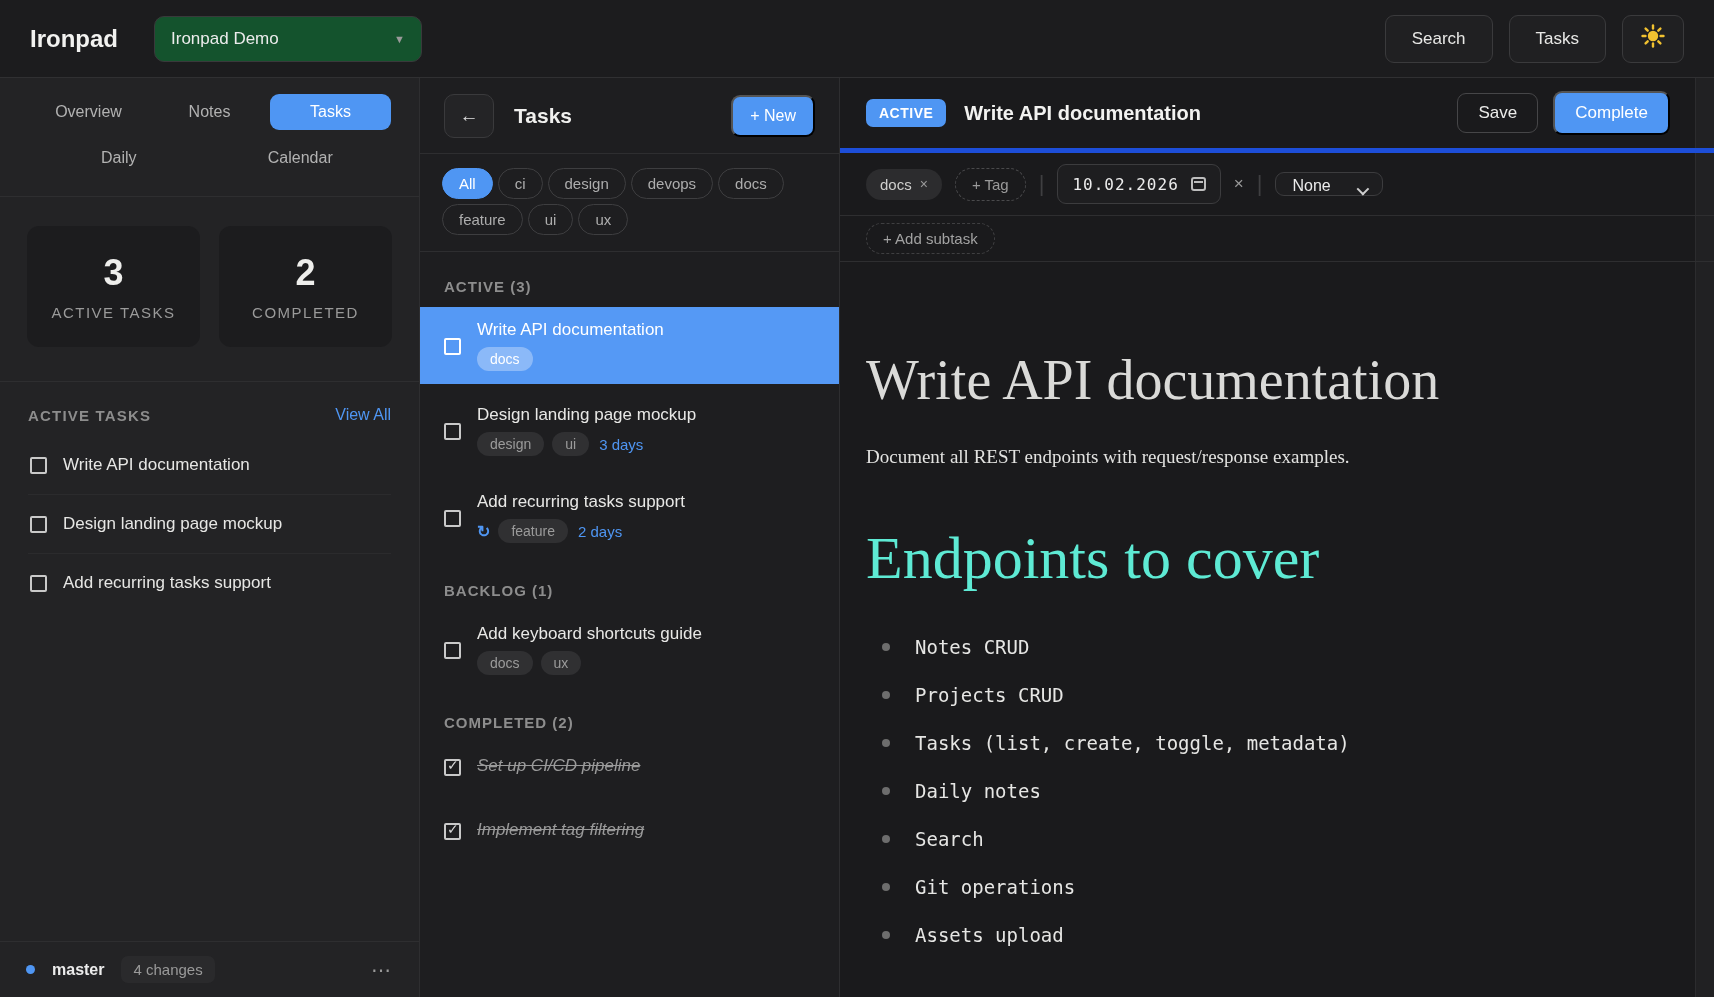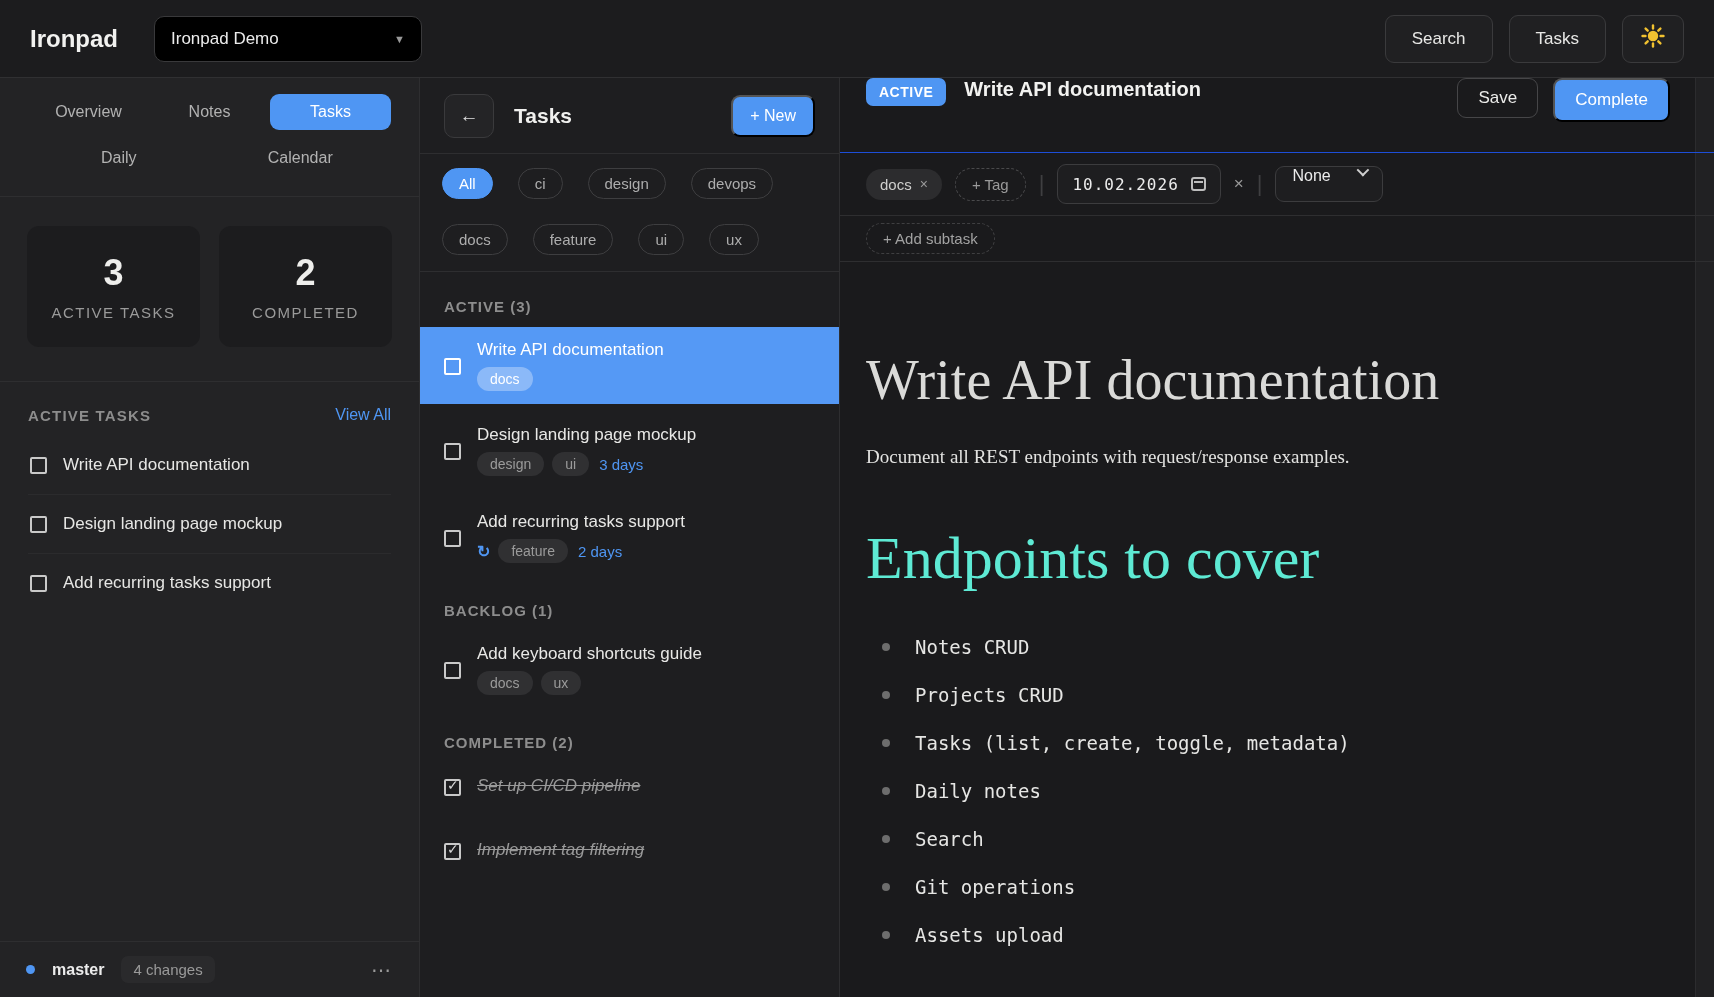--- a/index.html
+++ b/index.html
@@ -2,21 +2,21 @@
 <html><head>
 <meta charset="utf-8">
 <style>
   * { margin:0; padding:0; box-sizing:border-box; }
   html,body { width:1714px; height:997px; background:#161618; font-family:"Liberation Sans", sans-serif; overflow:hidden; }
   .app { width:1714px; height:997px; display:flex; flex-direction:column; color:#e6e6e6; }
 
   
   .topbar { height:78px; background:#1c1c1e; border-bottom:1px solid #303032; display:flex; align-items:center; padding:0 30px; flex:0 0 auto; }
   .logo { font-size:24px; font-weight:bold; color:#f2f2f0; margin-right:36px; }
-  .project-select { width:268px; height:46px; background:#000000; border:1px solid #39393b; border-radius:10px; display:flex; align-items:center; padding:0 16px; cursor:pointer; }
+  .project-select { width:268px; height:46px; background:#14532d; border:1px solid #39393b; border-radius:10px; display:flex; align-items:center; padding:0 16px; cursor:pointer; }
   .project-select .psel-label { font-size:17px; color:#ececec; flex:1; }
   .project-select .caret { font-size:11px; color:#9a9a9a; }
   .topbar-spacer { flex:1; }
   .tb-btn { height:48px; background:#202022; border:1px solid #3a3a3c; border-radius:9px; color:#e8e8e6; font-size:17px; padding:0 26px; margin-left:16px; display:flex; align-items:center; cursor:pointer; }
   .tb-btn.icon-btn { padding:0 18px; }
 
   
   .columns { flex:1; display:flex; min-height:0; }
 
   
@@ -47,21 +47,21 @@
   .changes-pill { background:#2a2a2c; border-radius:7px; padding:5px 12px; font-size:15px; color:#9a9a9a; }
   .footer-spacer { flex:1; }
   .ellipsis { color:#9a9a9a; font-size:20px; letter-spacing:2px; cursor:pointer; }
 
   
   .tasklist { width:420px; background:#1e1e20; border-right:1px solid #2e2e30; display:flex; flex-direction:column; overflow:hidden; }
   .tl-header { height:76px; display:flex; align-items:center; padding:0 24px; border-bottom:1px solid #2e2e30; flex:0 0 auto; }
   .back-btn { width:50px; height:44px; background:#242426; border:1px solid #3a3a3c; border-radius:10px; color:#e0e0e0; font-size:19px; display:flex; align-items:center; justify-content:center; cursor:pointer; }
   .tl-title { font-size:21px; font-weight:bold; color:#f0f0ee; margin-left:20px; flex:1; }
   .new-btn { background:#4f96f3; color:#fff; font-size:16px; border-radius:9px; padding:10px 17px; cursor:pointer; }
-  .filters { padding:14px 22px 16px; display:flex; flex-wrap:wrap; gap:25px; border-bottom:1px solid #2e2e30; }
+  .filters { padding:14px 22px 16px; display:flex; flex-wrap:wrap; gap:5px; border-bottom:1px solid #2e2e30; }
   .fpill { border:1px solid #3e3e40; border-radius:999px; color:#adadad; font-size:15px; padding:6px 16px; cursor:pointer; }
   .fpill.active { background:#4f96f3; border-color:#4f96f3; color:#fff; }
   .tl-section-label { font-size:15px; font-weight:bold; color:#8d8d8d; letter-spacing:1px; padding:26px 24px 12px; }
   .trow { display:flex; align-items:center; gap:16px; padding:13px 24px; cursor:pointer; }
   .trow .cb { margin-top:2px; }
   .trow-body { display:flex; flex-direction:column; gap:7px; }
   .trow-title { font-size:17px; color:#e8e8e6; }
   .trow-meta { display:flex; align-items:center; gap:8px; }
   .tagpill { background:#303032; border-radius:999px; color:#9b9b9b; font-size:14px; padding:4px 13px; }
   .due { color:#4f96f3; font-size:15px; margin-left:2px; }
@@ -69,36 +69,36 @@
   .trow.selected { background:#5599f5; }
   .trow.selected .trow-title { color:#ffffff; }
   .trow.selected .tagpill { background:rgba(255,255,255,0.32); color:#ffffff; }
   .trow.selected .cb { border-color:#ffffff; }
   .trow.done .trow-title { color:#9a9a9a; text-decoration:line-through;font-style:italic; }
   .cb.checked::after { content:"✓"; position:absolute; top:-4px; left:1px; font-size:14px; color:#d8d8d8; }
 
   
   .detail { flex:1; background:#1a1a1c; display:flex; flex-direction:column; position:relative; overflow:hidden; }
   .scroll-strip { position:absolute; top:0; bottom:0; right:0; width:19px; background:#212123; border-left:1px solid #2c2c2e; z-index:0; }
-  .d-header { height:75px; display:flex; align-items:flex-start; padding:0 44px 0 26px; border-bottom:1px solid #1d4ed8; position:relative; z-index:1; }
+  .d-header { height:75px; display:flex; align-items:center; padding:0 44px 0 26px; border-bottom:5px solid #1d4ed8; position:relative; z-index:1; }
   .status-badge { background:#4f96f3; color:#fff; font-size:14px; font-weight:bold; letter-spacing:0.5px; border-radius:7px; padding:6px 13px; }
   .d-title { font-size:20px; font-weight:bold; color:#f2f2f0; margin-left:18px; flex:1; }
   .save-btn { background:transparent; border:1px solid #464648; border-radius:9px; color:#ececea; font-size:17px; padding:9px 20px; cursor:pointer; }
   .complete-btn { background:#4f96f3; border-radius:9px; color:#fff; font-size:17px; padding:10px 20px; margin-left:15px; cursor:pointer; }
   .d-tagsrow { height:63px; display:flex; align-items:center; gap:13px; padding:0 26px; border-bottom:1px solid #2e2e30; position:relative; z-index:1; }
   .dtag { background:#2c2c2e; border-radius:999px; color:#cfcfcd; font-size:15px; padding:7px 14px; display:flex; align-items:center; gap:8px; }
   .dtag .x { color:#9a9a9a; font-size:14px; cursor:pointer; }
   .addtag { border:1px dashed #4a4a4c; border-radius:999px; color:#9a9a9a; font-size:15px; padding:7px 16px; cursor:pointer; }
   .vdiv { color:#3f3f41; font-size:22px; font-weight:100; }
   .datefield { border:1px solid #3c3c3e; background:#1e1e20; border-radius:9px; height:40px; display:flex; align-items:center; gap:12px; padding:0 14px; cursor:pointer; }
   .dateval { font-family:"DejaVu Sans Mono", monospace; font-size:16px; color:#ececec; letter-spacing:1px;text-align:center; }
   .cal-icon { width:15px; height:14px; border:2px solid #bdbdbd; border-radius:3px; position:relative; }
   .cal-icon::before { content:""; position:absolute; left:1px; right:1px; top:2px; border-top:2px solid #bdbdbd; }
   .clear-x { color:#9a9a9a; font-size:17px; cursor:pointer; }
-  .nonesel { border:1px solid #3c3c3e; background:#1e1e20; border-radius:9px; height:36px; display:flex; align-items:flex-start; gap:26px; padding:0 16px; cursor:pointer; }
+  .nonesel { border:1px solid #3c3c3e; background:#1e1e20; border-radius:9px; height:24px; display:flex; align-items:flex-end; gap:26px; padding:0 16px; cursor:pointer; }
   .nonesel .nval { font-size:16px; color:#ececec; }
   .chev { width:9px; height:9px; border-right:2px solid #cfcfcf; border-bottom:2px solid #cfcfcf; transform:rotate(45deg) translateY(-2px); }
   .d-subtaskrow { height:46px; display:flex; align-items:center; padding:0 26px; border-bottom:1px solid #2e2e30; position:relative; z-index:1; }
   .addsub { border:1px dashed #3f3f41; border-radius:999px; color:#a2a2a2; font-size:15px; padding:6px 16px; cursor:pointer; }
   .d-content { padding:86px 48px 0 26px; position:relative; z-index:1; }
   .d-h1 { font-family:"Liberation Serif", serif; font-weight:normal; font-size:56px; color:#dadad8; }
   .d-intro { font-family:Liberation Serif, serif; font-size:19px; color:#e2e2e0; margin-top:34px; }
   .d-h2 { font-family:"Liberation Serif", serif; font-weight:normal; font-size:60px; color:#5eead4; margin-top:56px; }
   .d-ul { list-style:none; margin-top:30px; }
   .d-li { display:flex; align-items:center; gap:25px; height:48px; font-family:"DejaVu Sans Mono", monospace; font-size:19px; color:#e6e6e4; }

